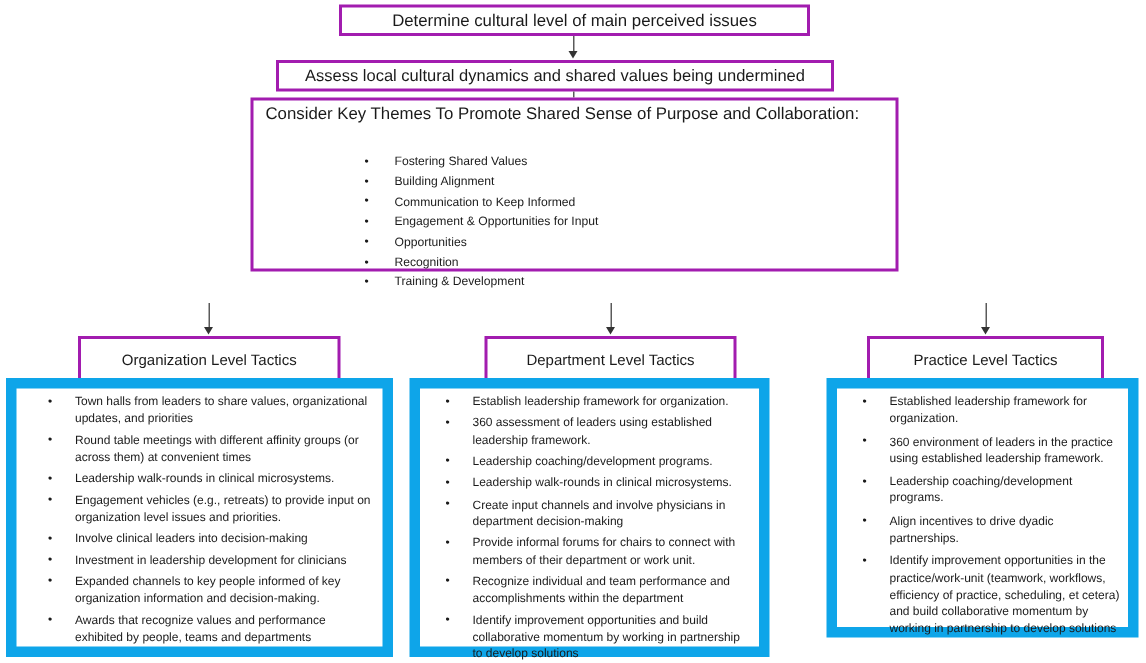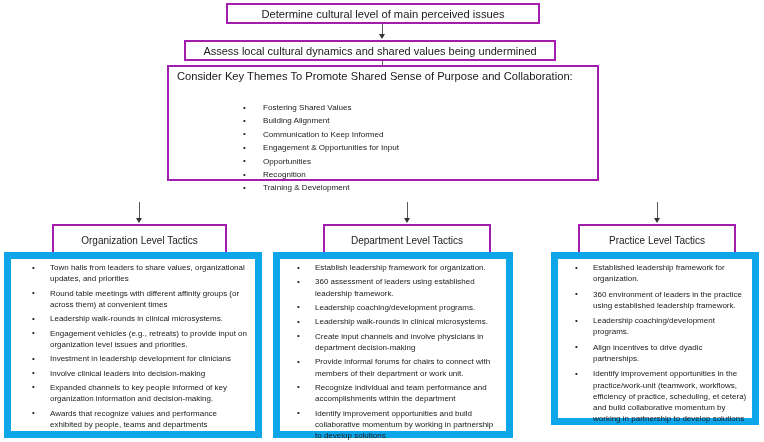--- a/index.html
+++ b/index.html
@@ -192,22 +192,22 @@
   <div class="box box-center-text level-header" id="box-prac-header">
     <span>Practice Level Tactics</span>
   </div>
 
   <div class="box col-box" id="box-org-body">
     <ul class="tactics">
       <li>Town halls from leaders to share values, organizational updates, and priorities</li>
       <li>Round table meetings with different affinity groups (or across them) at convenient times</li>
       <li>Leadership walk-rounds in clinical microsystems.</li>
       <li>Engagement vehicles (e.g., retreats) to provide input on organization level issues and priorities.</li>
+      <li>Involve clinical leaders into decision-making</li>
       <li>Investment in leadership development for clinicians</li>
-      <li>Involve clinical leaders into decision-making</li>
       <li>Expanded channels to key people informed of key organization information and decision-making.</li>
       <li>Awards that recognize values and performance exhibited by people, teams and departments</li>
     </ul>
   </div>
 
   <div class="box col-box" id="box-dept-body">
     <ul class="tactics">
       <li>Establish leadership framework for organization.</li>
       <li>360 assessment of leaders using established leadership framework.</li>
       <li>Leadership coaching/development programs.</li>

